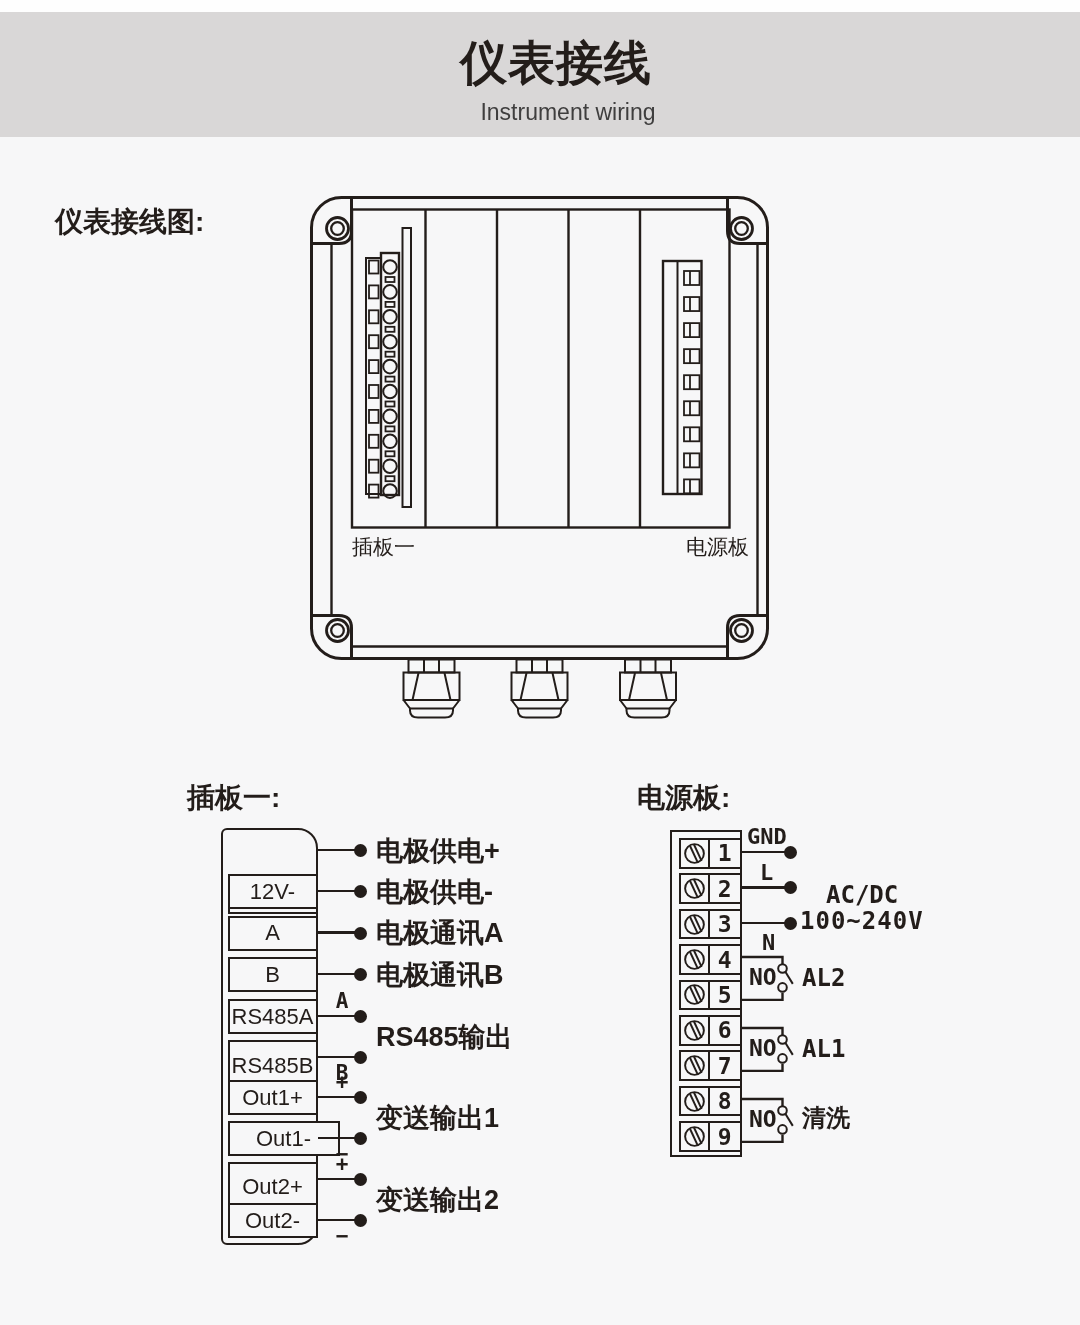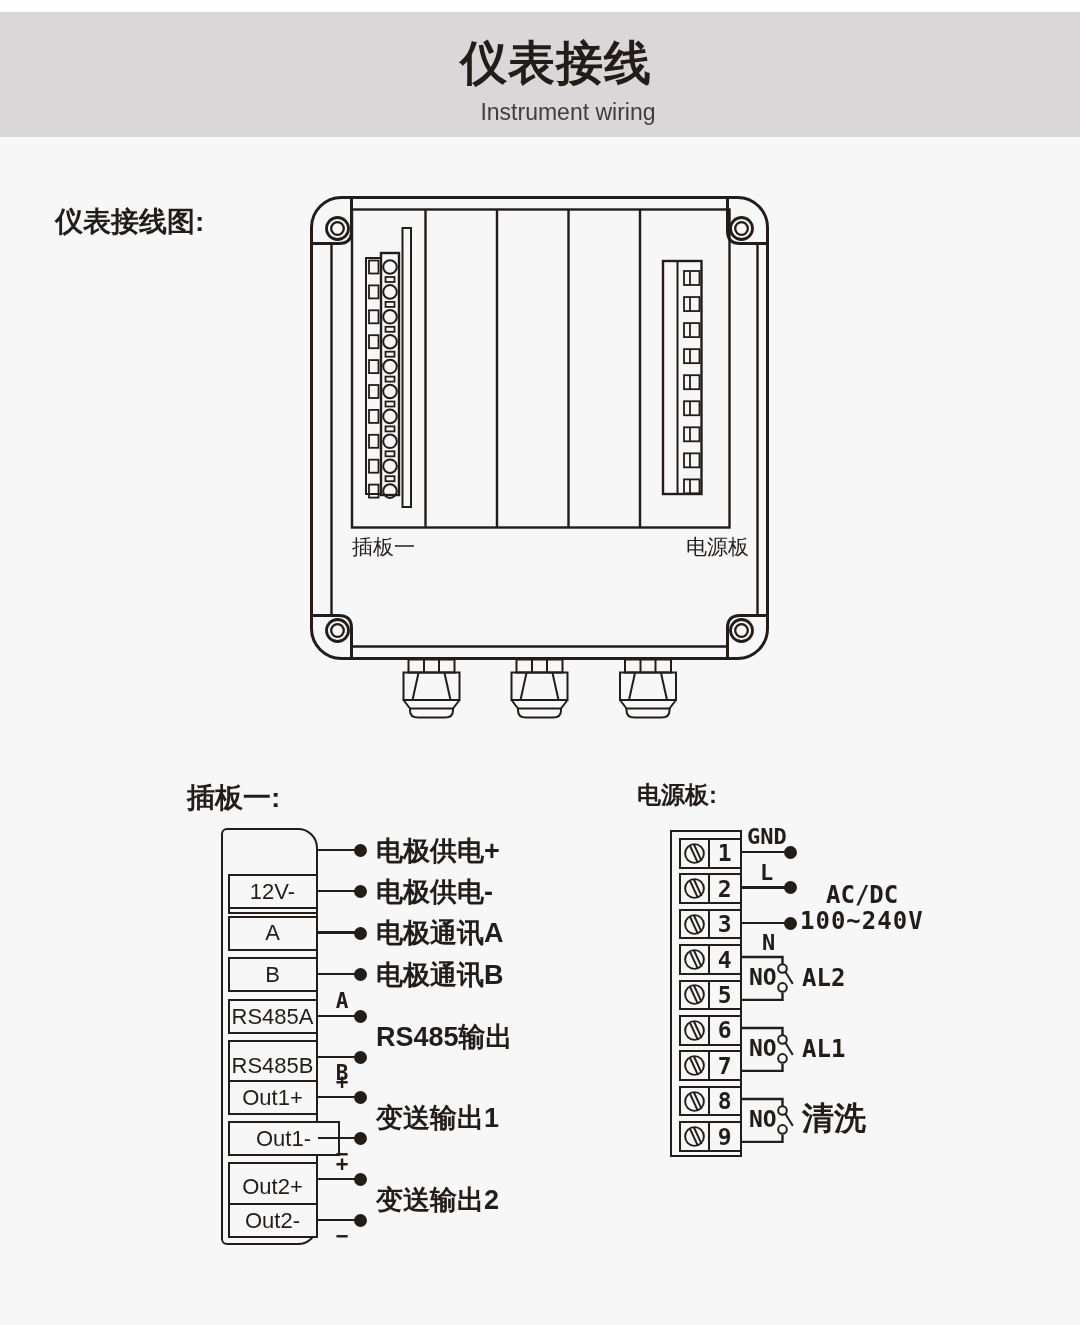--- a/index.html
+++ b/index.html
@@ -17,21 +17,21 @@
   .sec-label{position:absolute;left:55px;top:179px;font-size:28px;font-weight:700;margin-top:24px;}
 
   svg.enclosure{position:absolute;left:290px;top:185px;}
   svg .ln{fill:none;stroke:var(--ink);}
 
   .enc-label{position:absolute;font-family:"Liberation Serif",serif;font-size:21px;white-space:nowrap;}
   .enc-b1{left:352px;top:533px;}
   .enc-pw{left:686px;top:533px;}
 
   .pb-title{position:absolute;left:187px;top:779px;font-size:28px;font-weight:700;}
-  .pw-title{position:absolute;left:637px;top:779px;font-size:24px;font-weight:700;}
+  .pw-title{position:absolute;left:637px;top:779px;font-size:28px;font-weight:700;}
 
   .pb-container{position:absolute;left:221px;top:827.5px;width:97px;height:417.5px;
     box-sizing:border-box;border:2.5px solid var(--ink);border-radius:6px 20px 20px 6px;}
   .term-box{position:absolute;box-sizing:border-box;border:2.5px solid var(--ink);
     display:flex;align-items:center;justify-content:center;font-size:22px;font-weight:500;
     background:var(--bg);}
   .wire{position:absolute;height:2.5px;background:var(--ink);}
   .dot{position:absolute;width:13px;height:13px;border-radius:50%;background:var(--ink);}
   .wlabel{position:absolute;font-size:27px;font-weight:700;line-height:32px;white-space:nowrap;}
   .din{font-family:"DejaVu Sans Mono",monospace;font-weight:700;}
@@ -42,21 +42,21 @@
   .pw-row{position:absolute;box-sizing:border-box;border:2.5px solid var(--ink);display:flex;background:var(--bg);}
   .pw-screw{width:29px;box-sizing:border-box;border-right:2.5px solid var(--ink);
     display:flex;align-items:center;justify-content:center;}
   .pw-num{flex:1;display:flex;align-items:center;justify-content:center;font-size:23px;
     font-family:"DejaVu Sans Mono",monospace;font-weight:700;}
   .pw-label{position:absolute;font-size:22px;line-height:24px;white-space:nowrap;}
   .supply1{position:absolute;left:826px;top:881px;font-size:24px;white-space:nowrap;}
   .supply2{position:absolute;left:800px;top:907px;font-size:24px;white-space:nowrap;letter-spacing:1px;}
   .no-label{position:absolute;font-size:23px;line-height:26px;}
   .relay-name{position:absolute;font-size:24px;line-height:28px;white-space:nowrap;}
-  .relay-name.cjk{font-family:"Liberation Sans",sans-serif;font-weight:700;font-size:32px;}
+  .relay-name.cjk{font-family:"Liberation Sans",sans-serif;font-weight:700;font-size:24px;}
 </style>
 </head>
 <body>
 
 <div class="page">
 
   <div class="top-white"></div>
   <div class="band"></div>
   <div class="h-title">仪表接线</div>
   <div class="h-sub">Instrument wiring</div>

